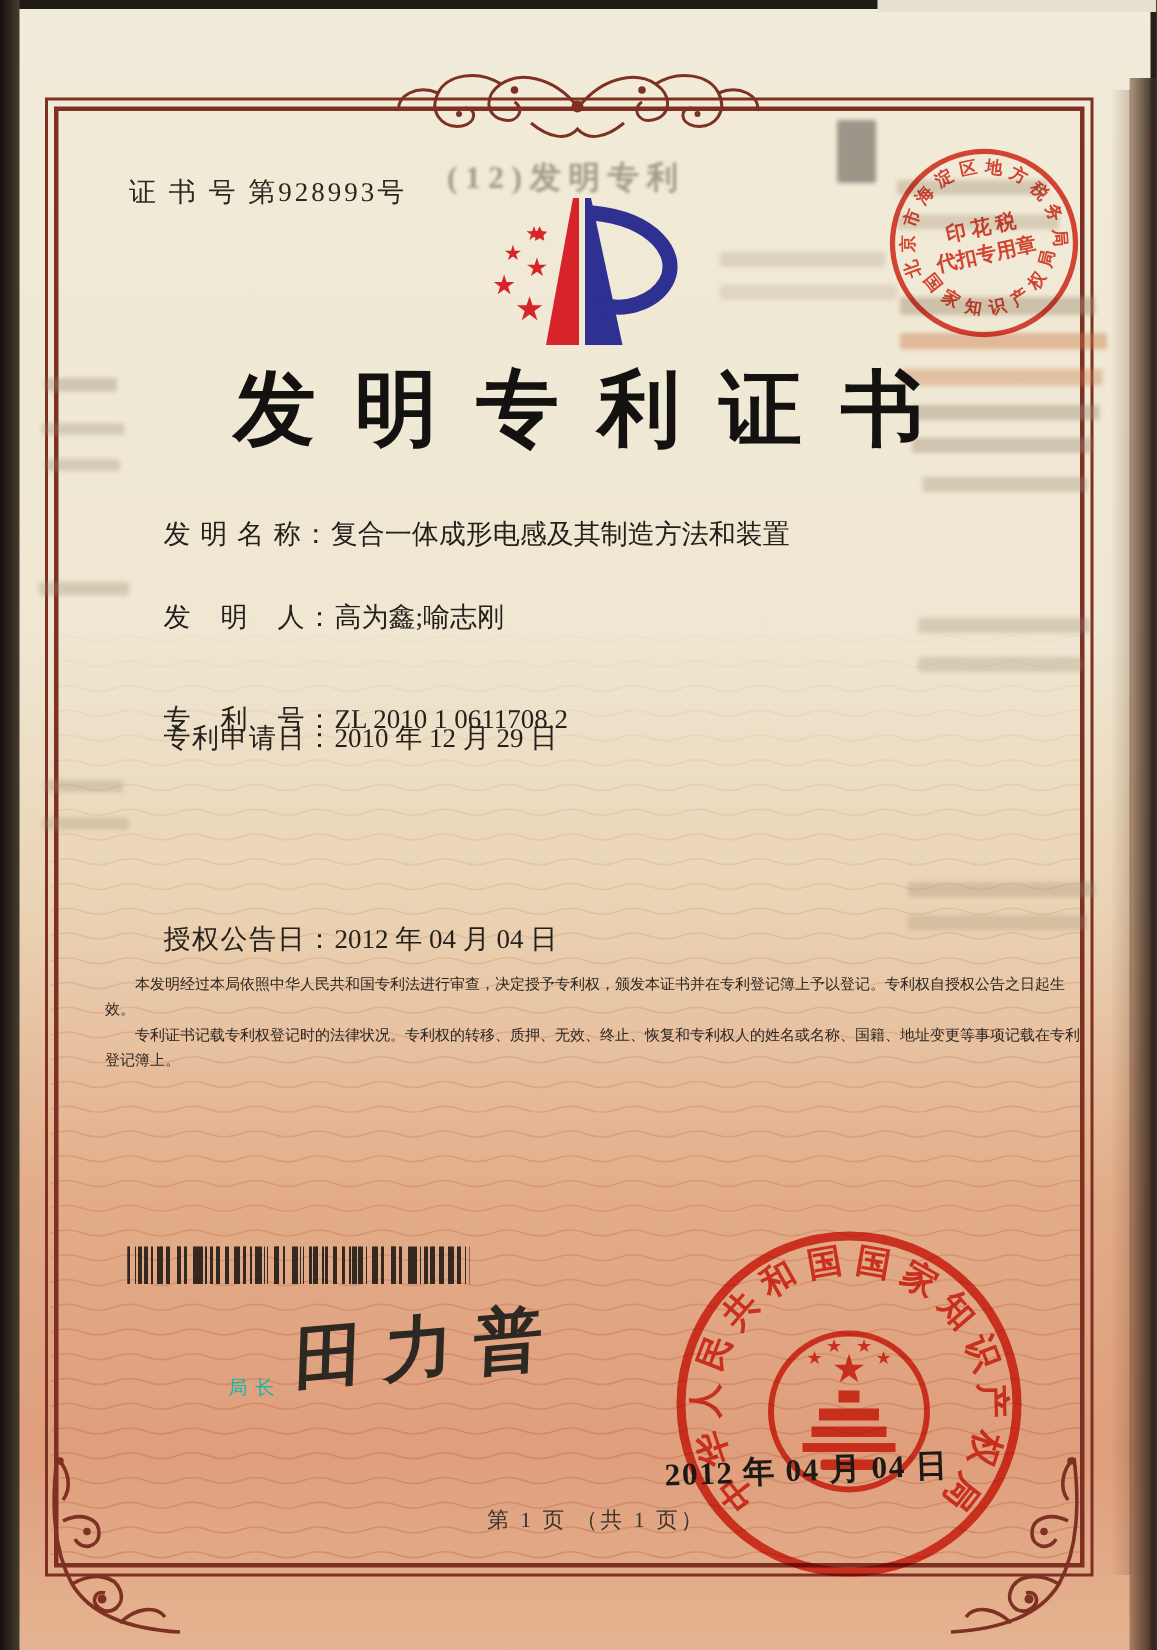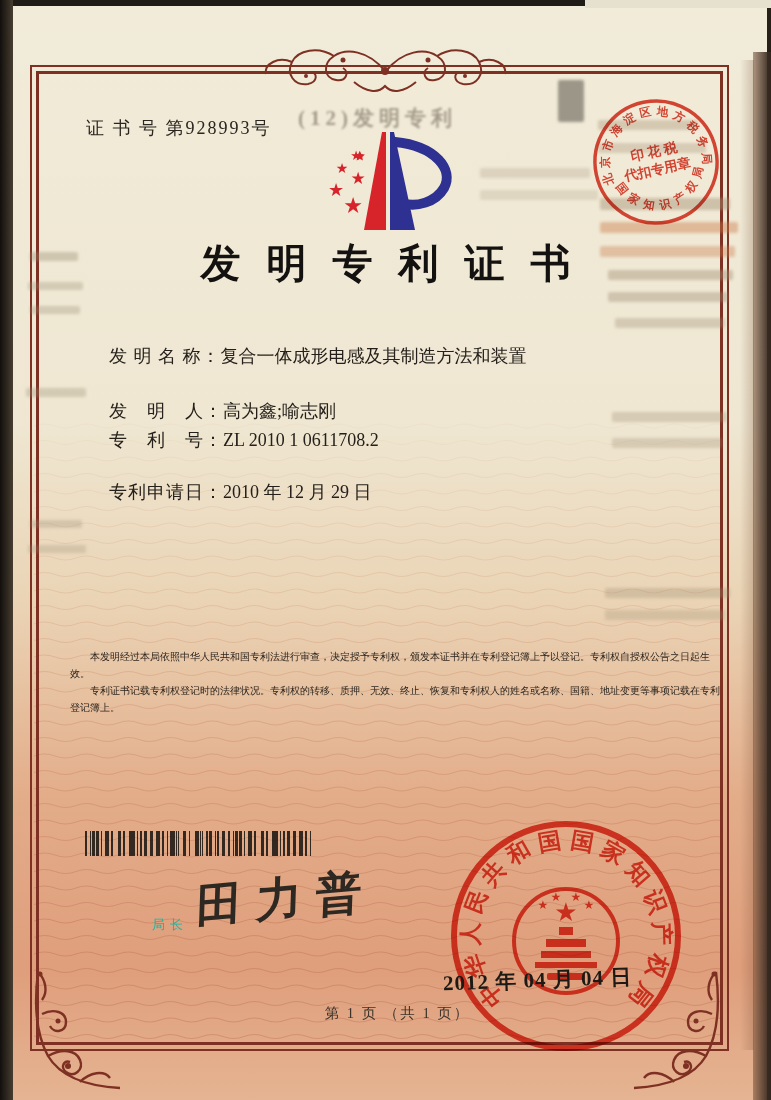--- a/index.html
+++ b/index.html
@@ -18,21 +18,21 @@
     background:linear-gradient(90deg,rgba(120,80,55,0),rgba(120,80,55,.28));}
   
   .frame{position:absolute;left:30px;top:65px;width:695px;height:982px;
     border:2px solid var(--c-frame,#7e3023);}
   .frame-inner{position:absolute;inset:4px;border:3px solid var(--c-frame,#7e3023);}
   
   #guilloche{position:absolute;left:34px;top:420px;width:688px;height:625px;pointer-events:none;}
   
   .cert-no{position:absolute;left:86px;top:116px;font-size:18px;letter-spacing:2px;color:#2b2620;}
   .title{position:absolute;left:0;top:236px;width:771px;text-align:center;}
-  .title span{font-size:40px;font-weight:700;color:#141210;letter-spacing:26px;margin-right:-26px;}
+  .title span{font-size:55px;font-weight:700;color:#141210;letter-spacing:26px;margin-right:-26px;}
   .field{position:absolute;left:85px;width:630px;font-size:18px;color:#25201b;white-space:nowrap;margin-left:24px;}
   .field .lbl{letter-spacing:1px;}
   .paras{position:absolute;left:70px;top:648px;width:652px;font-size:10px;
     line-height:1.7;color:#2c2620;}
   .paras p{margin:0;text-indent:2em;}
   .barcode{position:absolute;left:85px;top:831px;width:228px;height:25px;
     background-image:
       repeating-linear-gradient(90deg,var(--c-barcode-black,#161310) 0 2px,transparent 2px 5px,var(--c-barcode-black,#161310) 5px 6px,transparent 6px 11px),
       repeating-linear-gradient(90deg,var(--c-barcode-black,#161310) 0 1px,transparent 1px 7px,var(--c-barcode-black,#161310) 7px 10px,transparent 10px 13px);
     opacity:.85;}
@@ -222,25 +222,28 @@
   <div class="title">
     <span>发明专利证书</span>
   </div>
 
   <div class="field" style="top:344px">
     <span class="lbl">发 明 名 称：</span><span>复合一体成形电感及其制造方法和装置</span>
   </div>
   <div class="field" style="top:399px">
     <span class="lbl">发　明　人：</span><span>高为鑫;喻志刚</span>
   </div>
-  <div class="field" style="top:428px">
+  <div class="field" style="top:467px">
     <span class="lbl">专　利　号：</span><span>ZL 2010 1 0611708.2</span>
   </div>
   <div class="field" style="top:480px">
     <span class="lbl">专利申请日：</span><span>2010 年 12 月 29 日</span>
+  </div>
+  <div class="field" style="top:614px">
+    <span class="lbl">授权公告日：</span><span>2012 年 04 月 04 日</span>
   </div>
 
   <div class="paras">
     <p>本发明经过本局依照中华人民共和国专利法进行审查，决定授予专利权，颁发本证书并在专利登记簿上予以登记。专利权自授权公告之日起生效。</p>
     <p>专利证书记载专利权登记时的法律状况。专利权的转移、质押、无效、终止、恢复和专利权人的姓名或名称、国籍、地址变更等事项记载在专利登记簿上。</p>
   </div>
 
   <div class="barcode"></div>
 
   <div class="sig-role">局长</div>

